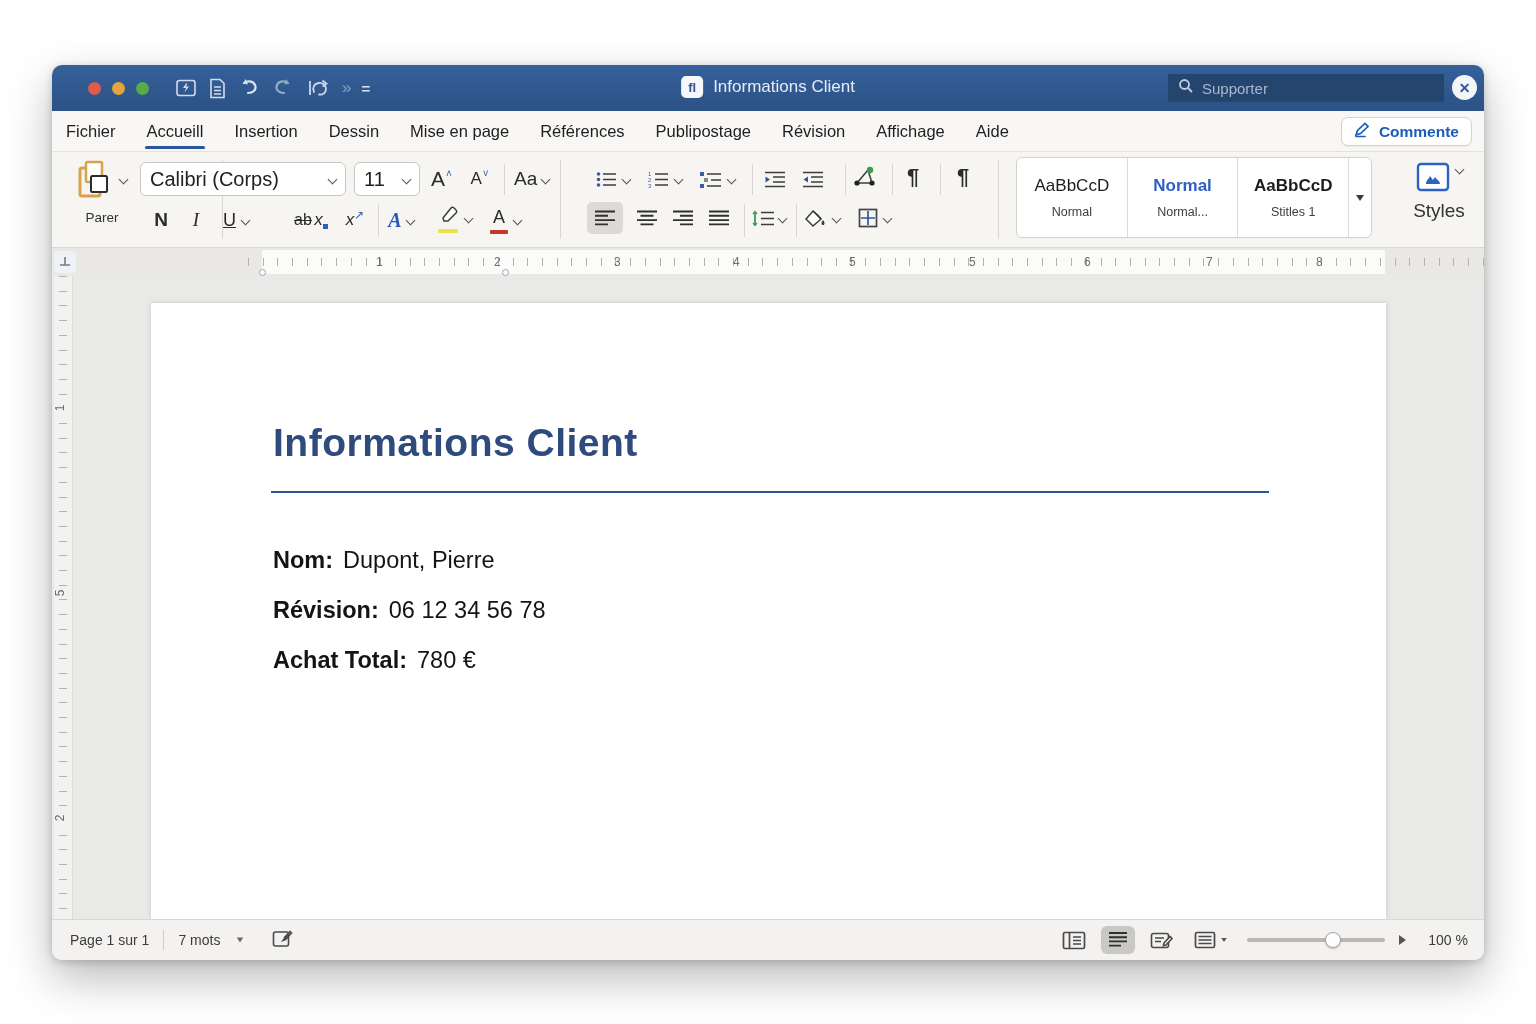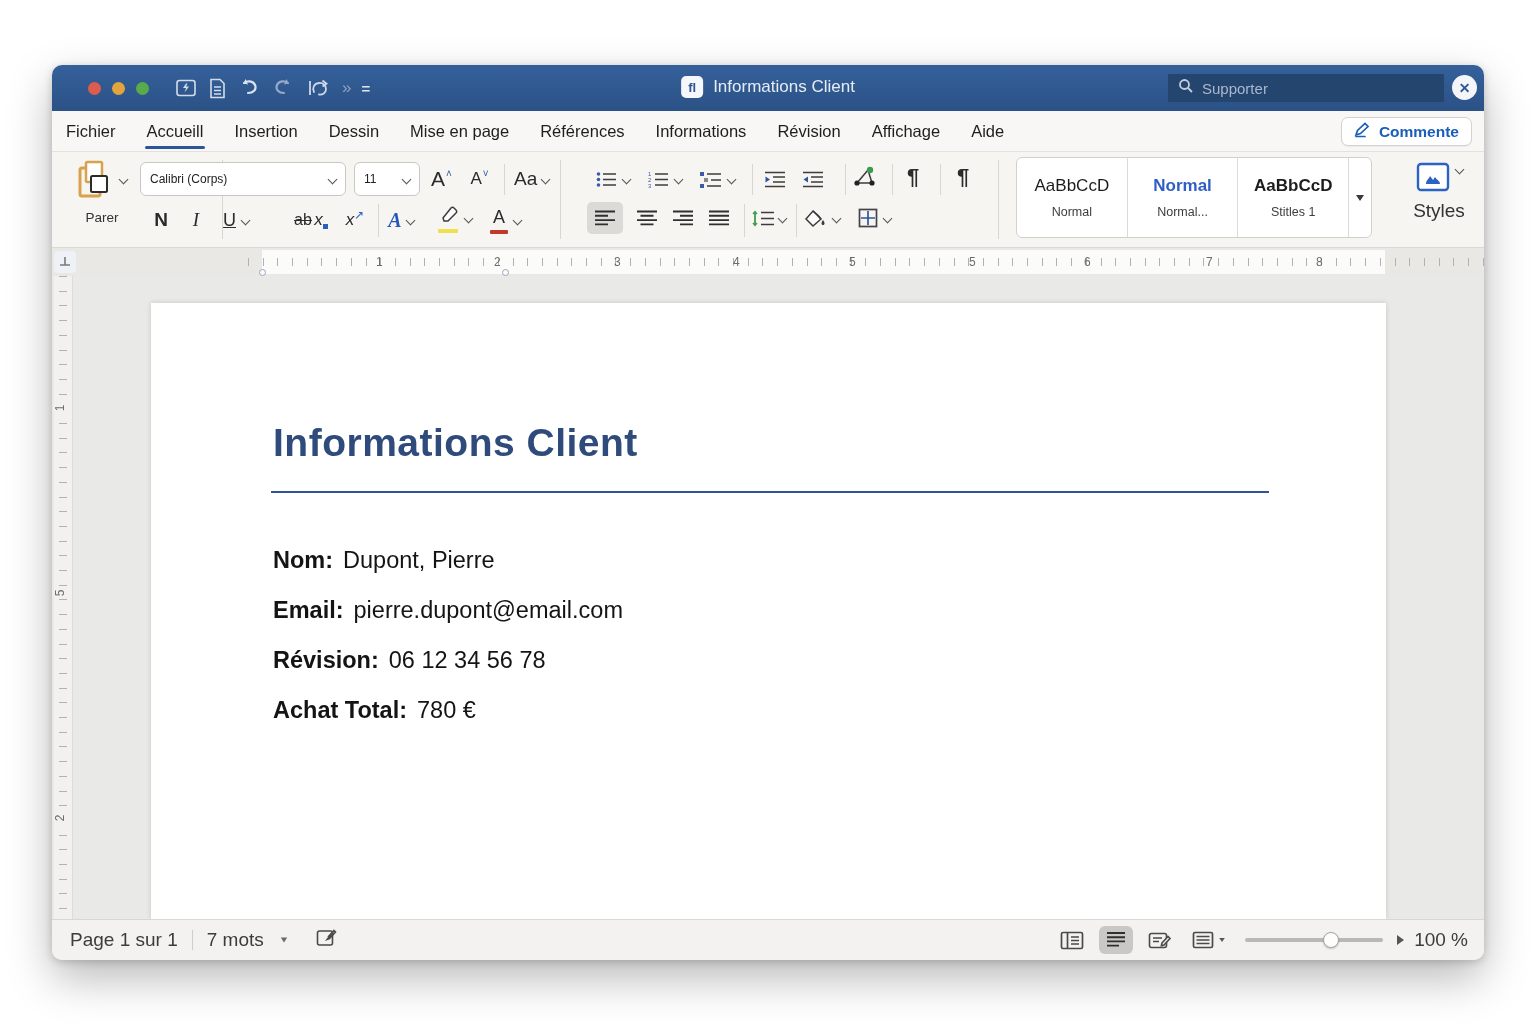--- a/index.html
+++ b/index.html
@@ -35,21 +35,21 @@
   .tab.active { font-weight:400; }
   .tab.active::after { content:""; position:absolute; left:0; right:0; bottom:-2px; height:3px; border-radius:2px; background:#2b579a; }
   .comment-btn { position:absolute; right:12px; top:6px; height:29px; background:#ffffff; border:1px solid #d4d2ce;
                  border-radius:7px; display:flex; align-items:center; gap:7px; padding:0 12px;
                  color:#1a5dbb; font-size:15.5px; font-weight:bold; box-shadow:0 1px 1px rgba(0,0,0,.05); }
 
   
   .ribbon { position:relative; height:96px; background:#f6f5f2; border-bottom:1px solid #dbd9d5; }
   .vsep { position:absolute; top:8px; bottom:8px; width:1px; background:#d8d6d2; }
   .combo { position:absolute; height:34px; background:#fff; border:1px solid #c9c7c3; border-radius:6px;
-           display:flex; align-items:center; padding:0 9px; font-size:12px; color:#222; }
+           display:flex; align-items:center; padding:0 9px; font-size:20px; color:#222; }
   .combo .chev { margin-left:auto; }
   .chev { width:7px; height:7px; border-right:1.7px solid #555; border-bottom:1.7px solid #555;
           transform:rotate(45deg); display:inline-block; flex:none; }
   .rbtn { position:absolute; display:flex; align-items:center; justify-content:center;
           height:32px; min-width:26px; color:#2b2b2b; border-radius:5px; }
   .rbtn.selected { background:#dcdad6; }
   .glyph { font-size:17px; color:#2b2b2b; }
   .caret-up { font-size:10px; color:#2b579a; position:relative; top:-6px; left:1px; }
   .caret-dn { font-size:10px; color:#2b579a; position:relative; top:-6px; left:1px; }
   .under-bar { position:absolute; left:3px; right:3px; bottom:3px; height:4px; border-radius:1px; }
@@ -90,21 +90,21 @@
   .page { position:absolute; left:99px; top:27px; width:1235px; height:616px; background:#ffffff;
           box-shadow:0 0 5px rgba(0,0,0,.15); }
   .doc-title { position:absolute; left:122px; top:118px; font-size:39px; font-weight:bold; color:#2f4b7c; letter-spacing:.5px; }
   .doc-rule { position:absolute; left:120px; top:188px; width:998px; height:2px; background:#2f5496; }
   .doc-fields { position:absolute; left:122px; top:232px; font-size:23.5px; color:#141414; }
   .doc-line { height:50px; display:flex; align-items:center; }
   .doc-line b { font-weight:bold; margin-right:10px; }
 
   
   .statusbar { position:relative; height:41px; background:#f3f2f0; border-top:1px solid #d9d7d3;
-               display:flex; align-items:center; font-size:19px; color:#3c3c3c; }
+               display:flex; align-items:center; font-size:14px; color:#3c3c3c; }
   .sb-sep { width:1px; height:20px; background:#cfcdc9; }
   .sb-left { display:flex; align-items:center; gap:14px; margin-left:18px; }
   .sb-right { position:absolute; right:16px; display:flex; align-items:center; gap:10px; }
   .viewbtn { width:34px; height:28px; border-radius:6px; display:flex; align-items:center; justify-content:center; }
   .viewbtn.selected { background:#c9c8c5; }
   .slider-track { width:138px; height:4px; border-radius:2px; background:#b9b8b5; position:relative; margin:0 4px; }
   .slider-knob { position:absolute; left:78px; top:-6.5px; width:16px; height:16px; border-radius:50%;
                  background:#fdfdfd; border:1px solid #a4a3a0; box-shadow:0 1px 2px rgba(0,0,0,.2); }
   .tri-right { width:0; height:0; border-top:5px solid transparent; border-bottom:5px solid transparent; border-left:7px solid #555; }
   .zoom-label { min-width:52px; text-align:right; }
@@ -171,21 +171,21 @@
     <div class="win-close">✕</div>
   </div>
 
   <div class="tabrow">
     <span class="tab">Fichier</span>
     <span class="tab active">Accueill</span>
     <span class="tab">Insertion</span>
     <span class="tab">Dessin</span>
     <span class="tab">Mise en page</span>
     <span class="tab">Références</span>
-    <span class="tab">Informations</span>
+    <span class="tab">Publipostage</span>
     <span class="tab">Révision</span>
     <span class="tab">Affichage</span>
     <span class="tab">Aide</span>
     <div class="comment-btn">
       <span>
         <svg width="18" height="16" viewBox="0 0 18 16" fill="none" stroke="#1a5dbb" stroke-width="1.7">
           <path d="M2 13 L3.5 8.5 L11 1.5 L14 4.5 L6.5 11.5 Z" fill="none"></path>
             <path d="M2 14.5 h9" stroke-linecap="round"></path>
         </svg>
       </span>
@@ -443,24 +443,20 @@
     </div>
     <div class="page">
       <div class="doc-title">Informations Client</div>
       <div class="doc-rule"></div>
       <div class="doc-fields">
         <div class="doc-line">
           <b>Nom:</b>
           <span>Dupont, Pierre</span>
         </div>
         <div class="doc-line">
-          <b>Email:</b>
-          <span>pierre.dupont@email.com</span>
-        </div>
-        <div class="doc-line">
           <b>Révision:</b>
           <span>06 12 34 56 78</span>
         </div>
         <div class="doc-line">
           <b>Achat Total:</b>
           <span>780 €</span>
         </div>
       </div>
     </div>
   </div>

